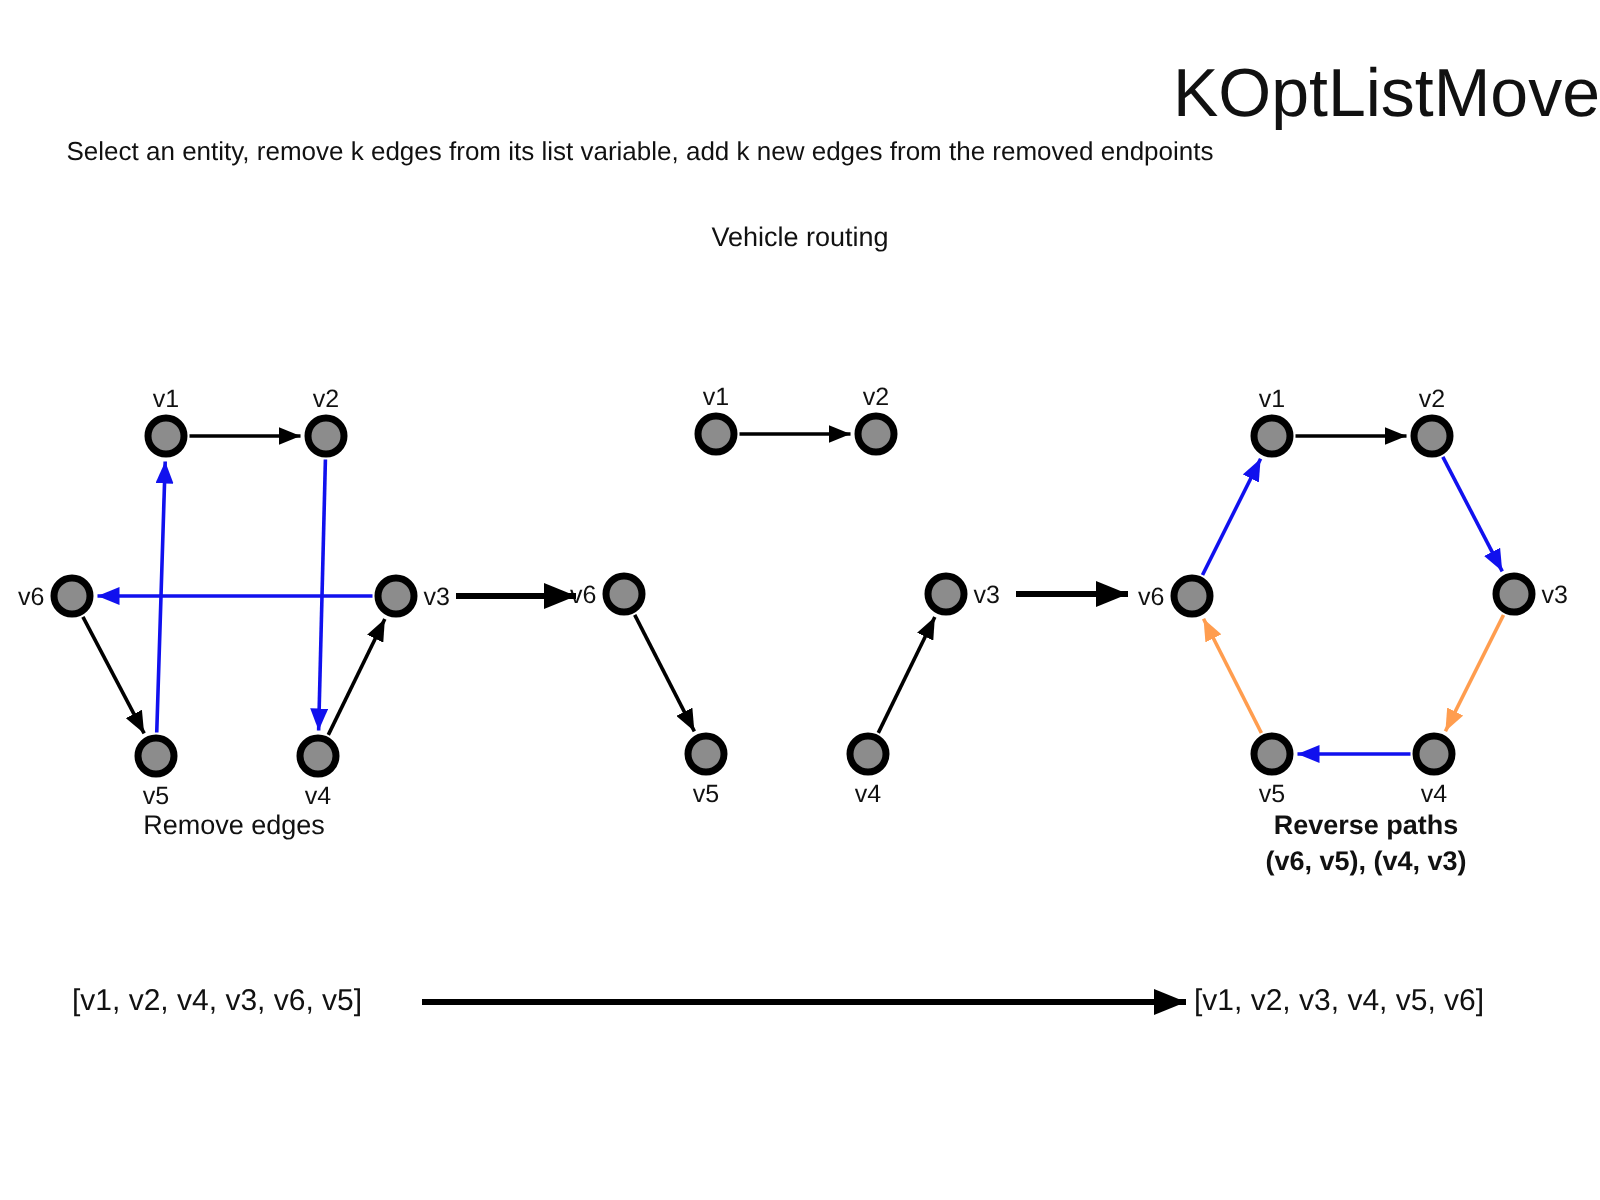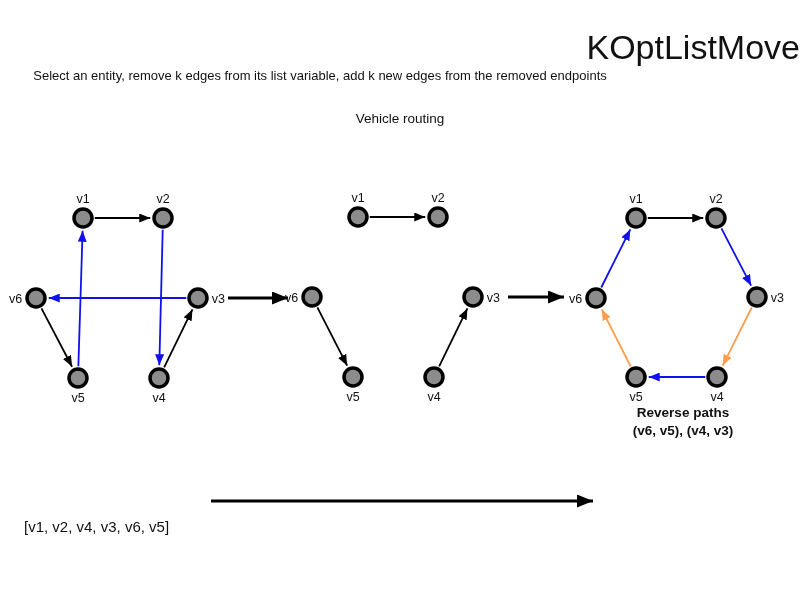--- a/index.html
+++ b/index.html
@@ -49,21 +49,21 @@
     color: #111111;
   }
   .footer-list {
     position: absolute;
     top: 492px;
     font-size: 15px;
     line-height: 18px;
     white-space: nowrap;
     color: #111111;
   }
-  #footer-before { left: 24px; margin-top: 26px; }
+  #footer-before { left: 36px; }
   #footer-after  { left: 597px; }
 </style>
 </head>
 <body>
 
 <div class="canvas">
 
   <svg class="graph-layer" id="graph-svg" width="800" height="600" viewBox="0 0 800 600">
       <defs>
         <marker id="ah-black" markerUnits="userSpaceOnUse" markerWidth="12" markerHeight="9" refX="11" refY="4.5" orient="auto">
@@ -139,21 +139,23 @@
       <line x1="228" y1="298" x2="288" y2="298" stroke="#000000" stroke-width="3" marker-end="url(#ah-big)"></line>
       <line x1="508" y1="297" x2="564" y2="297" stroke="#000000" stroke-width="3" marker-end="url(#ah-big)"></line>
       <line x1="211" y1="501" x2="593" y2="501" stroke="#000000" stroke-width="3" marker-end="url(#ah-big)"></line>
     </svg>
 
   <div class="title">KOptListMove</div>
   <div class="subtitle">Select an entity, remove k edges from its list variable, add k new edges from the removed endpoints</div>
   <div class="context-label">Vehicle routing</div>
 
   <div class="caption" id="caption-0" style="left: 117px;">
+    <div>Remove edges</div>
   </div>
   <div class="caption" id="caption-2" style="left: 683px; font-weight: bold;">
     <div>Reverse paths</div>
     <div>(v6, v5), (v4, v3)</div>
   </div>
 
   <div class="footer-list" id="footer-before">[v1, v2, v4, v3, v6, v5]</div>
+  <div class="footer-list" id="footer-after">[v1, v2, v3, v4, v5, v6]</div>
 
 </div>
 
 </body></html>

